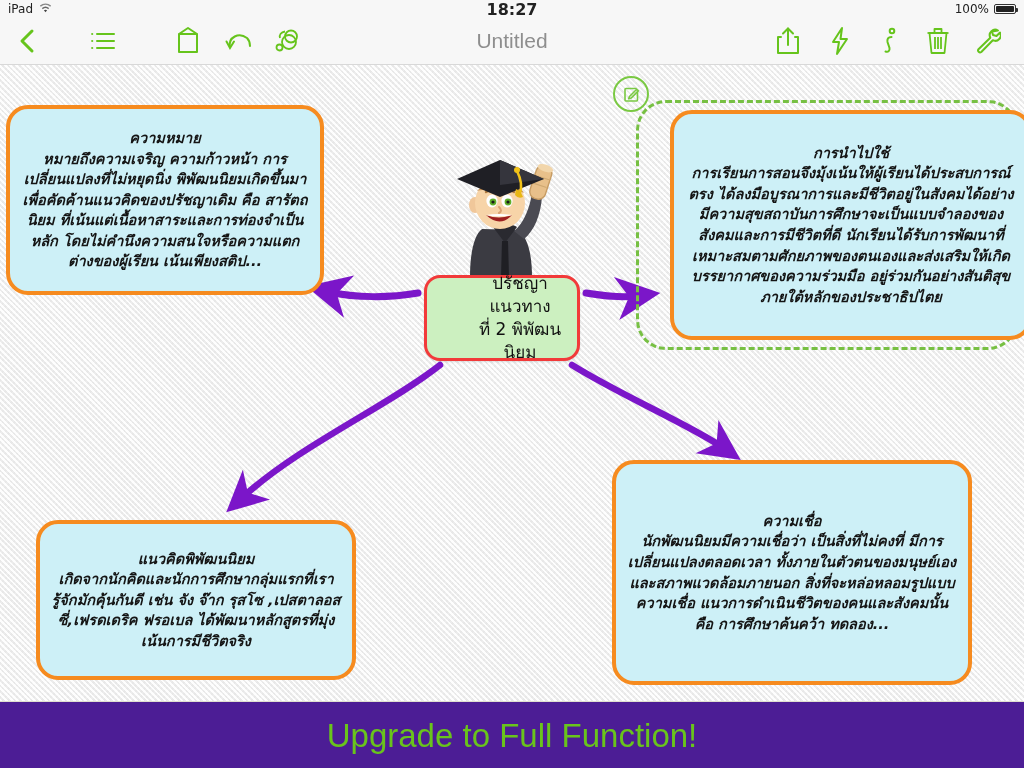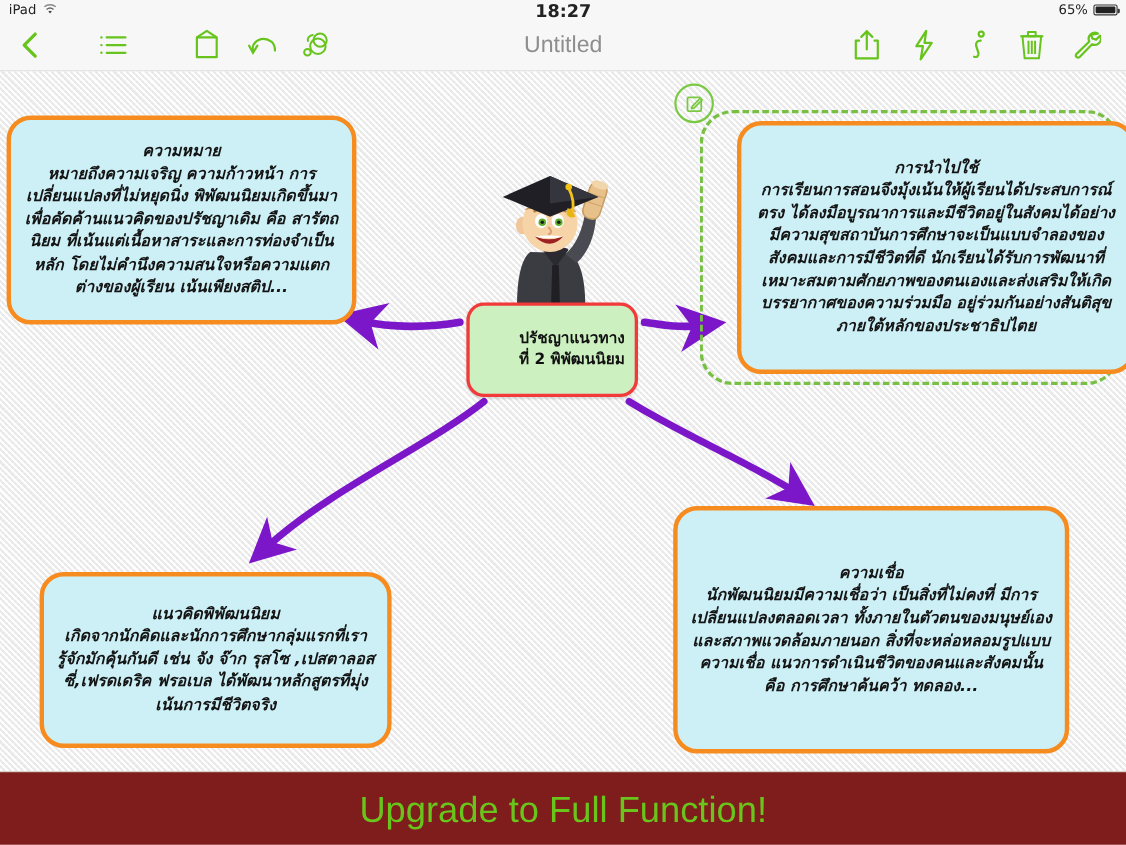--- a/index.html
+++ b/index.html
@@ -94,37 +94,37 @@
   #node-center{
     position:absolute;left:424px;top:210px;width:156px;height:86px;
     box-sizing:border-box;
     background:#ccf0c0;
     border:3px solid #f23a3a;
     border-radius:16px;
     display:flex;align-items:center;justify-content:center;
     text-align:center;cursor:pointer;
     box-shadow:0 1px 2px rgba(0,0,0,.12);
   }
-  #node-center .ctext{font-weight:bold;font-size:14px;line-height:1.34;color:#111;margin-left:36px;}
+  #node-center .ctext{font-weight:normal;font-size:17px;line-height:1.34;color:#111;margin-left:36px;}
 
   
   .mascot{position:absolute;left:448px;top:92px;width:114px;height:126px;pointer-events:none;}
 
   
   .edit-badge{
     position:absolute;left:613px;top:11px;width:32px;height:32px;
     border:2px solid #7ac943;border-radius:50%;
     display:flex;align-items:center;justify-content:center;
     color:#7ac943;cursor:pointer;background:transparent;
   }
 
   
   .banner{
     position:absolute;left:0;top:701px;width:1024px;height:67px;
-    background:#7f1d1d;
+    background:#4c1d95;
     display:flex;align-items:center;justify-content:center;
     cursor:pointer;
     border-top:1px solid #e0e0d0;
   }
   .banner span{
     font-family:"Liberation Sans",sans-serif;
     font-size:33px;color:#69c41c;
   }
 </style>
 </head>
@@ -138,21 +138,21 @@
       <span class="wifi">
         <svg width="13" height="10" viewBox="0 0 13 10">
           <path d="M6.5 9.2 4.9 7.3a2.6 2.6 0 0 1 3.2 0z" fill="#444"></path>
           <path d="M2.9 5.1a5.6 5.6 0 0 1 7.2 0l-.85 1.05a4.3 4.3 0 0 0-5.5 0z" fill="#666"></path>
           <path d="M.9 2.6a8.8 8.8 0 0 1 11.2 0l-.85 1.05a7.5 7.5 0 0 0-9.5 0z" fill="#888"></path>
         </svg>
       </span>
     </div>
     <div class="sb-center">18:27</div>
     <div class="sb-right">
-      <span>65%</span>
+      <span>100%</span>
       <span class="batt">
           <i style="width:100%"></i>
         </span>
     </div>
   </div>
 
   <div class="toolbar">
     <div class="tb-title">Untitled</div>
 
     <div class="tb-icon" style="left:10px">

